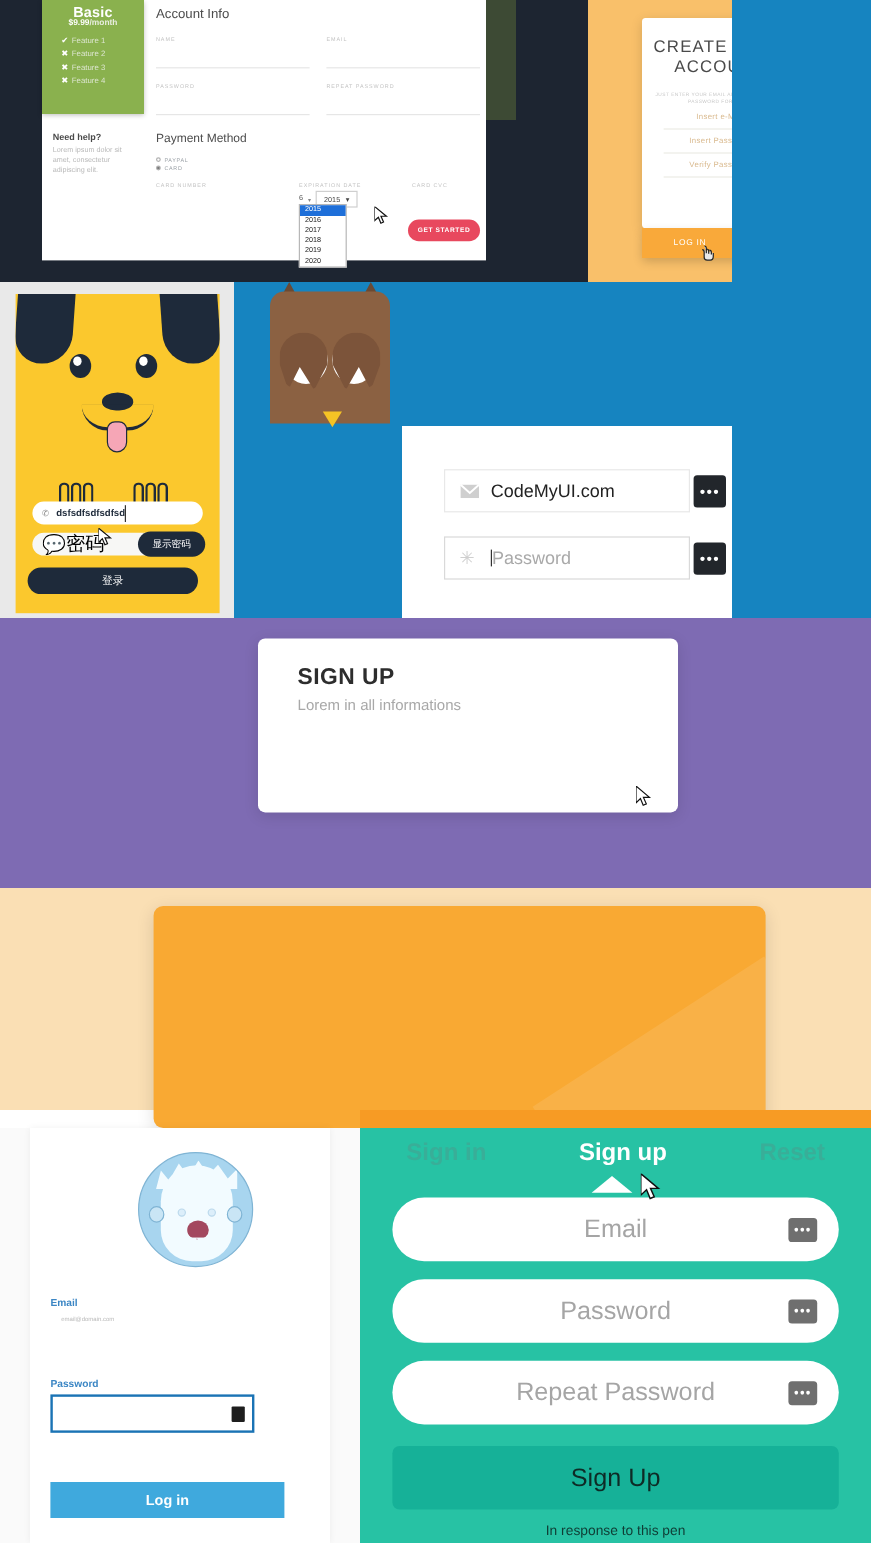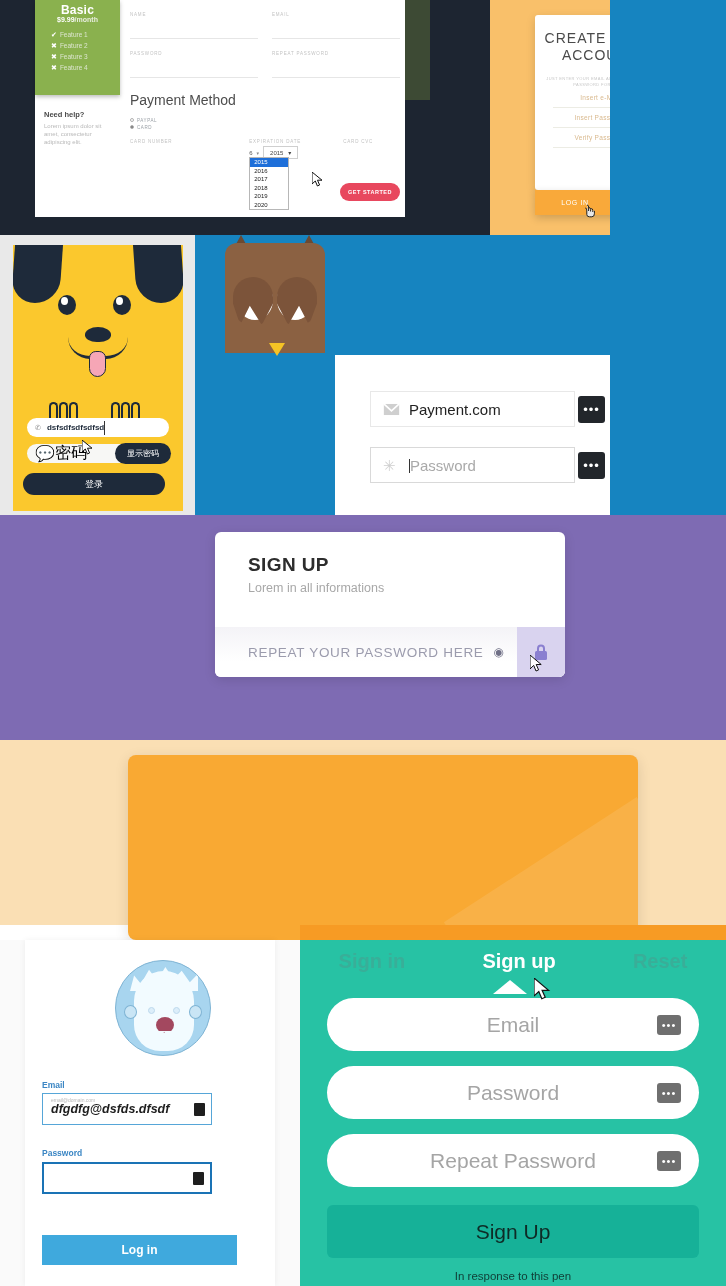--- a/index.html
+++ b/index.html
@@ -26,21 +26,21 @@
   .plan-feat .mk { color:#fff; font-size:7px; margin-right:3px; }
   .need-help { position:absolute; left:44px; top:110px; width:70px; }
   .need-help h4 { font-size:7.5px; color:#4a4a4a; font-weight:bold; margin-bottom:3px;}
   .need-help p { font-size:6px; color:#b9b9b9; line-height:8px; }
   .form-col { position:absolute; left:130px; top:0px; width:270px; }
   .sec-title { font-size:11px; color:#4d4d4d; font-weight:300; padding-top:6px; }
   .fl-row { display:flex; gap:14px; margin-top:12px; }
   .fl { flex:1; }
   .fl label { display:block; font-size:4.5px; color:#c3c3c3; letter-spacing:.8px; text-transform:uppercase;}
   .fl .line { border-bottom:1px solid #e6e6e6; height:22px; }
-  .pm-title { font-size:14px; color:#4d4d4d; font-weight:300; margin-top:14px; }
+  .pm-title { font-size:10px; color:#4d4d4d; font-weight:300; margin-top:14px; }
   .radios { margin-top:9px; }
   .radio { font-size:4.5px; color:#9aa0a6; letter-spacing:.6px; line-height:7px; }
   .radio .dot { display:inline-block; width:4px; height:4px; border:1px solid #b0b0b0; border-radius:50%; margin-right:3px;}
   .radio.on .dot { background:#7a7a7a; }
   .pay-row { display:flex; gap:12px; margin-top:8px; }
   .pay-card { flex:1.7; }
   .pay-exp { flex:1.3; position:relative; }
   .pay-cvc { flex:0.9; }
   .exp-widgets { display:flex; align-items:center; gap:4px; margin-top:2px; }
   .exp-m { font-size:6px; color:#555; }
@@ -236,20 +236,21 @@
         <div class="plan-feat"><span class="mk">✖</span><span>Feature 4</span></div>
       </div>
     </div>
 
     <div class="need-help">
       <h4>Need help?</h4>
       <p>Lorem ipsum dolor sit amet, consectetur adipiscing elit.</p>
     </div>
 
     <div class="form-col">
+      <div class="sec-title">Account Info</div>
       <div class="fl-row">
         <div class="fl">
           <label>NAME</label>
           <div class="line"></div>
         </div>
         <div class="fl">
           <label>EMAIL</label>
           <div class="line"></div>
         </div>
       </div>
@@ -397,45 +398,35 @@
         <path d="M0 0 L0 12 L3.3 9 L5.4 14 L7.6 13 L5.5 8.2 L10 8.2 Z" fill="#fff" stroke="#111" stroke-width="1"></path>
       </svg>
   </div>
 
   <div class="cmy-card">
     <div class="cmy-field a">
       <svg class="cmy-ico" viewBox="0 0 20 15">
           <rect x="1" y="1" width="18" height="13" fill="#cfcfcf"></rect>
           <path d="M1 1 L10 9 L19 1" fill="none" stroke="#fff" stroke-width="2"></path>
         </svg>
-      <span class="cmy-txt">Payment.com</span>
+      <span class="cmy-txt">CodeMyUI.com</span>
       <div class="cmy-dots">•••</div>
     </div>
     <div class="cmy-field b">
       <span class="cmy-ico" style="color:#cfcfcf;font-size:15px;line-height:13px;">✳</span>
       <span class="cmy-txt ph"><span class="caret"></span><span>Password</span></span>
       <div class="cmy-dots">•••</div>
     </div>
   </div>
   <div class="r2-blue-right"></div>
 
   <div class="row3">
     <div class="su-card">
       <div class="su-title">SIGN UP</div>
       <div class="su-sub">Lorem in all informations</div>
-      <div class="su-field">
-        <span class="su-ph">REPEAT YOUR PASSWORD HERE</span>
-        <span class="su-eye">◉</span>
-        <div class="su-lock">
-          <svg width="14" height="17" viewBox="0 0 14 17">
-              <rect x="1" y="7" width="12" height="9" rx="1.5" fill="#8a7fd0"></rect>
-              <path d="M4 7 V4.6 a3 3 0 0 1 6 0 V7" fill="none" stroke="#8a7fd0" stroke-width="2"></path>
-            </svg>
-        </div>
-      </div>
     </div>
   </div>
   <div class="cur4 cursor">
     <svg width="13" height="18" viewBox="0 0 13 18">
         <path d="M0 0 L0 14 L3.7 10.4 L6 16 L8.6 14.9 L6.2 9.5 L11.2 9.5 Z" fill="#fff" stroke="#111" stroke-width="1"></path>
       </svg>
   </div>
 
   <div class="row4">
     <div class="r4-card">
@@ -453,24 +444,20 @@
         <div class="av-brow"></div>
         <div class="av-eye l"></div>
         <div class="av-eye r"></div>
         <div class="av-mouth"></div>
         <div class="av-teeth"></div>
         <div class="av-ear l"></div>
         <div class="av-ear r"></div>
       </div>
 
       <div class="fld-label" style="top:140px">Email</div>
-      <div class="fld-box" style="top:153px">
-        <span class="fld-val">dfgdfg@dsfds.dfsdf</span>
-        <span class="fld-icon"></span>
-      </div>
       <div class="fld-hint" style="top:157px">email@domain.com</div>
 
       <div class="fld-label" style="top:208px">Password</div>
       <div class="fld-box active" style="top:222px">
         <span class="fld-val"></span>
         <span class="fld-icon"></span>
       </div>
 
       <div class="login-btn">Log in</div>
     </div>

